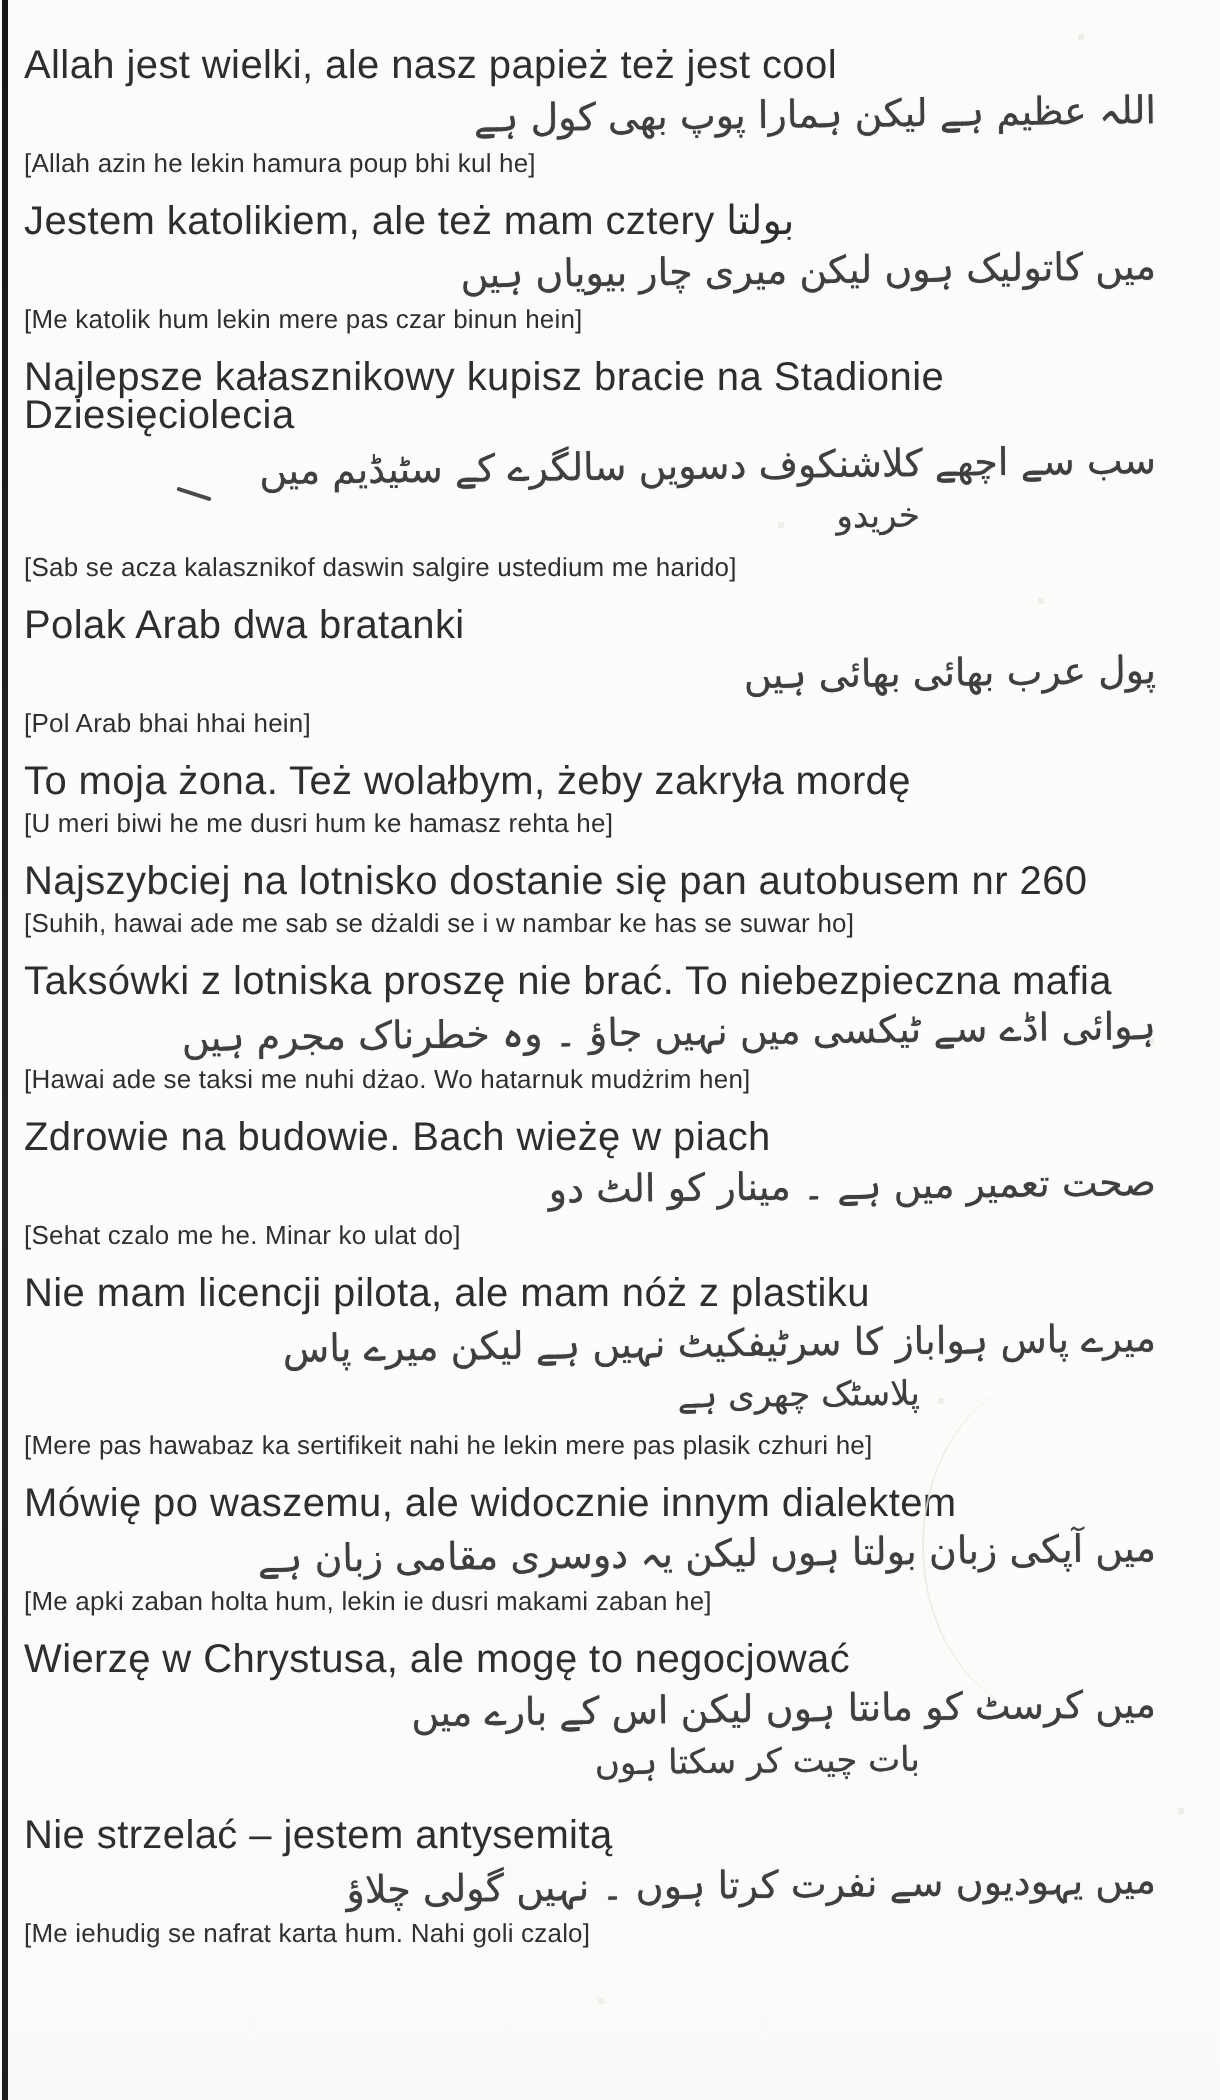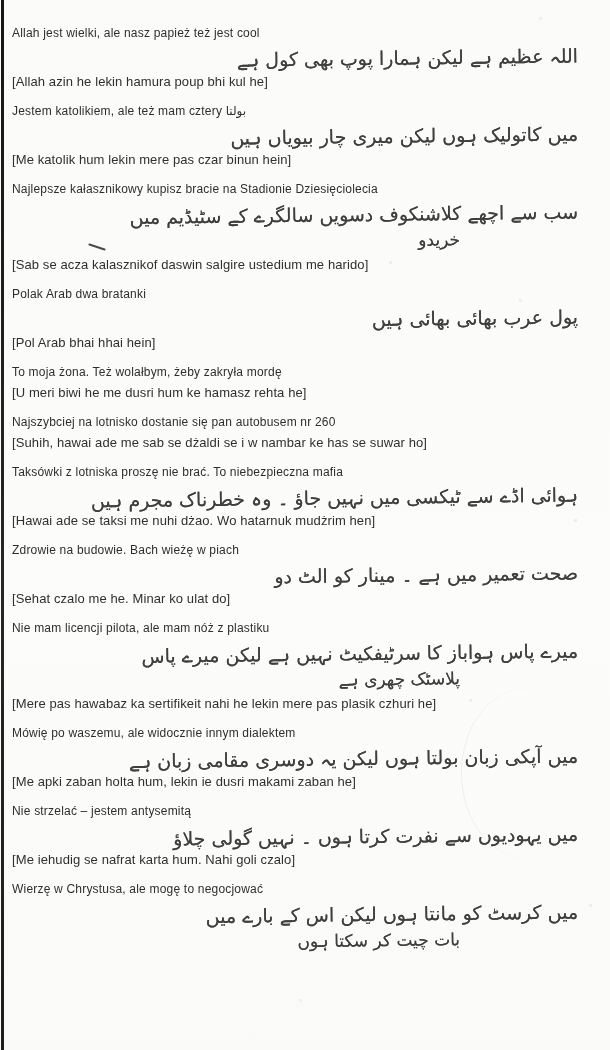--- a/index.html
+++ b/index.html
@@ -17,21 +17,21 @@
     padding: 24px 0 0 12px;
     overflow: hidden;
   }
   .scan-border-left {
     position: absolute; left: 1px; top: 0;
     width: 3px; height: 1050px;
     background: linear-gradient(180deg, #161616 0%, #262626 55%, #1d1d1d 100%);
   }
   .phrase { margin-bottom: 12px; }
   .polish {
-    font-size: 12px; line-height: 19px;
+    font-size: 20px; line-height: 19px;
     color: #2e2e2e; letter-spacing: 0.2px;
     margin-bottom: 3px;
     padding-right: 20px;
   }
   .urdu-wrap { }
   .urdu-line {
     direction: rtl; unicode-bidi: embed;
     text-align: right;
     font-family: "DejaVu Sans", sans-serif;
     font-size: 19px; line-height: 27px;
@@ -161,29 +161,29 @@
 
   <div class="phrase">
     <div class="polish">Mówię po waszemu, ale widocznie innym dialektem</div>
     <div class="urdu-wrap">
           <div class="urdu-line" dir="rtl">میں آپکی زبان بولتا ہوں لیکن یہ دوسری مقامی زبان ہے</div>
         </div>
     <div class="translit">[Me apki zaban holta hum, lekin ie dusri makami zaban he]</div>
   </div>
 
   <div class="phrase">
-    <div class="polish">Nie strzelać – jestem antysemitą</div>
-    <div class="urdu-wrap">
-          <div class="urdu-line" dir="rtl">میں یہودیوں سے نفرت کرتا ہوں ۔ نہیں گولی چلاؤ</div>
-        </div>
-    <div class="translit">[Me iehudig se nafrat karta hum. Nahi goli czalo]</div>
-  </div>
-
-  <div class="phrase">
     <div class="polish">Wierzę w Chrystusa, ale mogę to negocjować</div>
     <div class="urdu-wrap">
           <div class="urdu-line" dir="rtl">میں کرسٹ کو مانتا ہوں لیکن اس کے بارے میں</div>
           <div class="urdu-line" dir="rtl">بات چیت کر سکتا ہوں</div>
         </div>
 
   </div>
+
+  <div class="phrase">
+    <div class="polish">Nie strzelać – jestem antysemitą</div>
+    <div class="urdu-wrap">
+          <div class="urdu-line" dir="rtl">میں یہودیوں سے نفرت کرتا ہوں ۔ نہیں گولی چلاؤ</div>
+        </div>
+    <div class="translit">[Me iehudig se nafrat karta hum. Nahi goli czalo]</div>
+  </div>
 </div>
 </div>
 
 </body></html>

